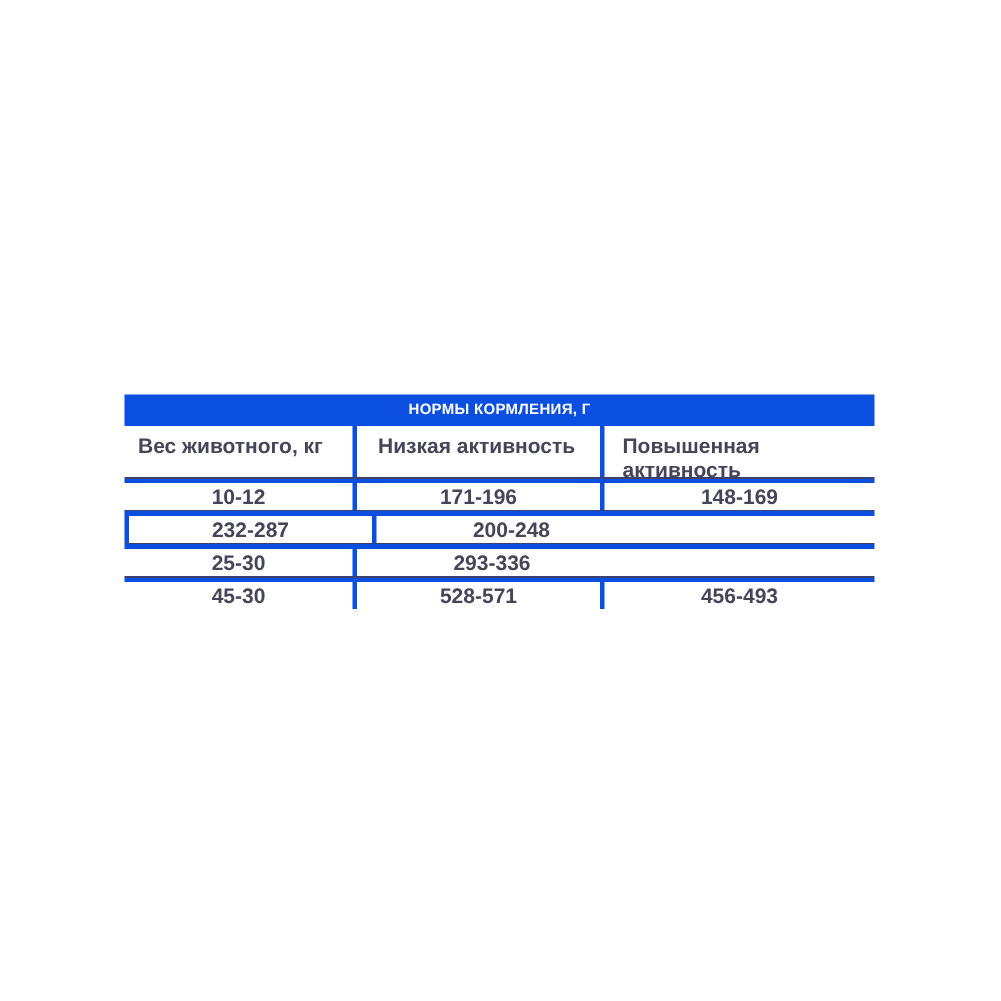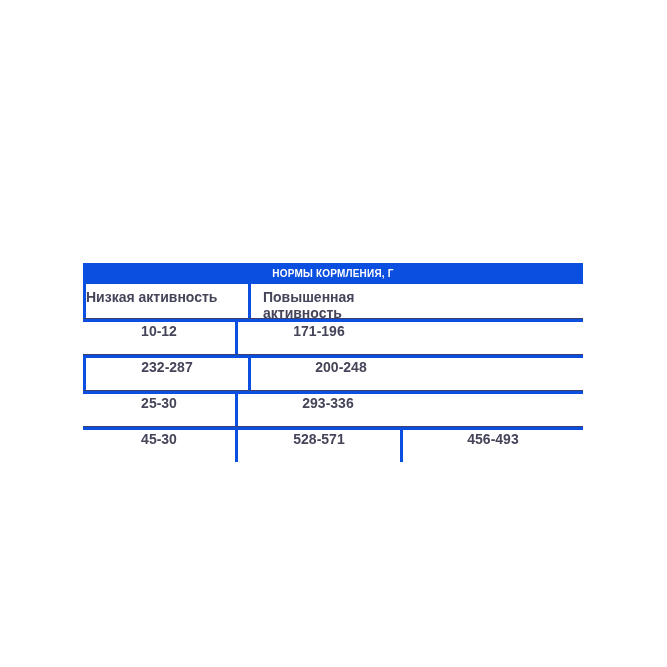--- a/index.html
+++ b/index.html
@@ -34,59 +34,63 @@
   .c1{width:152px;}
   .c2{width:165px;border-left:3px solid var(--accent);}
   .c3{width:183px;border-left:3px solid var(--accent);}
   .hcell{
     font-weight:700;font-size:14px;
     color:var(--text-dark);
     line-height:15.5px;
     padding-top:6px;
   }
   .header-row .c1{padding-left:9px;}
-  .header-row .c2{}
+  .header-row .c2{padding-left:14px;}
   .header-row .c3{padding-left:12px;}
   .wrap{display:inline-block;max-width:118px;}
   .hline{
     height:4px;
     background:linear-gradient(to bottom,#3a416f 0,#3a416f 1px,var(--accent) 1px,var(--accent) 4px);
   }
-  .data-row{display:flex;height:32px;}
+  .data-row{display:flex;height:18px;}
   .data-row .cell{
     text-align:center;
     line-height:18px;
     font-weight:700;
     font-size:14px;
     color:var(--text-dark);
   }
 </style>
 </head>
 <body>
 
 <section class="feeding-table">
 
   <header class="title-bar">
     <span>НОРМЫ КОРМЛЕНИЯ, Г</span>
   </header>
 
   <div class="header-row">
+    <div class="cell c1 hcell">
+      <span>Вес животного, кг</span>
+    </div>
     <div class="cell c2 hcell">
       <span>Низкая активность</span>
     </div>
     <div class="cell c3 hcell">
       <span class="wrap">Повышенная активность</span>
     </div>
   </div>
 
   <div class="hline"></div>
 
   <div class="data-row">
     <div class="cell c1">10-12</div>
     <div class="cell c2">171-196</div>
+    <div class="cell c3">148-169</div>
   </div>
 
   <div class="hline"></div>
 
   <div class="data-row">
     <div class="cell c2">232-287</div>
     <div class="cell c3">200-248</div>
   </div>
 
   <div class="hline"></div>

